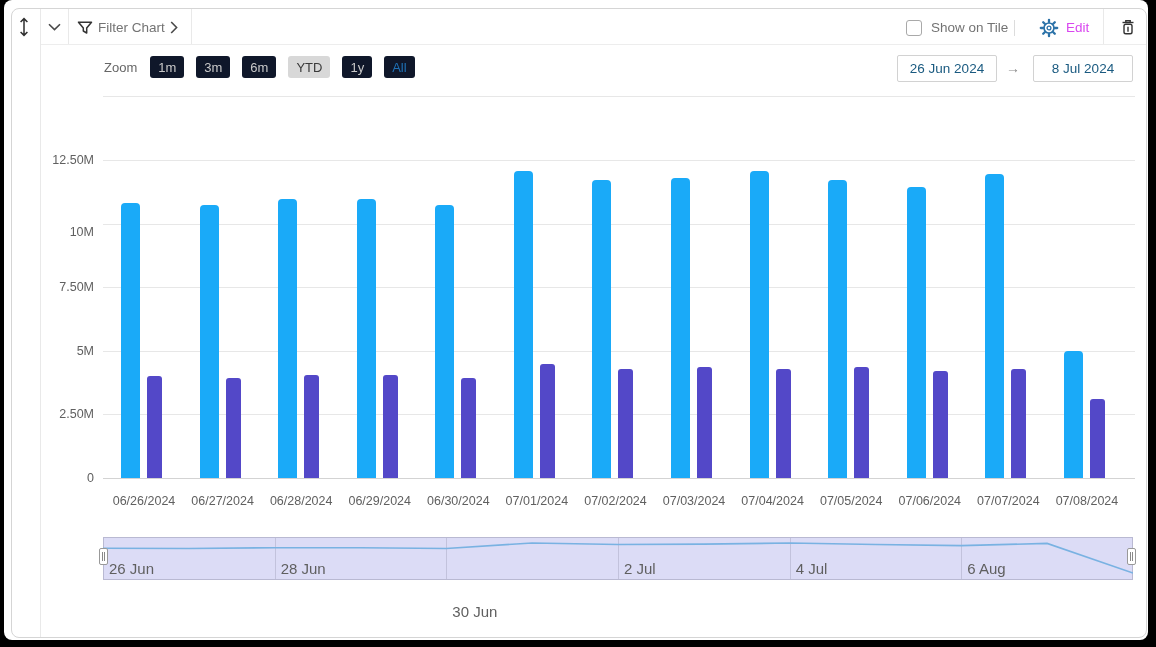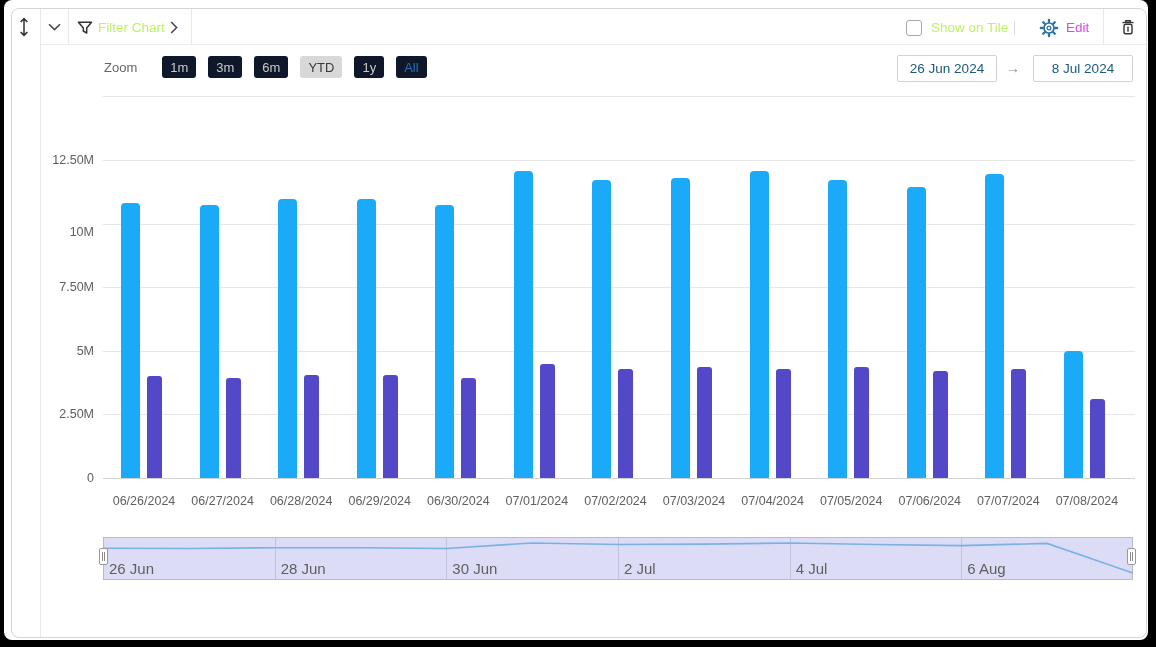--- a/index.html
+++ b/index.html
@@ -3,24 +3,24 @@
 <meta charset="utf-8">
 <style>
   * { margin:0; padding:0; box-sizing:border-box; }
   body { font-family:"Liberation Sans", sans-serif; background:#000; }
   #page { position:relative; width:1156px; height:647px; background:#000; overflow:hidden; }
   #base { position:absolute; left:4px; top:0; width:1144px; height:640px; background:#fff; border-radius:8px; }
   #card { position:absolute; left:11px; top:8px; width:1136px; height:630px; background:#fff; border:1px solid #d5d5d5; border-radius:8px; }
   .abs { position:absolute; }
   .vdiv { position:absolute; width:1px; background:#e9e9e9; }
   .hdiv { position:absolute; height:1px; background:#ededed; }
-  .tbtext { position:absolute; font-size:13.5px; color:#bef264; white-space:nowrap; }
+  .tbtext { position:absolute; font-size:13.5px; color:#737373; white-space:nowrap; }
   .checkbox { position:absolute; width:16px; height:16px; border:1px solid #a9a9a9; border-radius:3px; background:#fff; }
   .zoomrow { position:absolute; left:104px; top:56px; display:flex; align-items:center; gap:12px; }
-  .zlabel { font-size:13px; color:#666; margin-right:13px; }
+  .zlabel { font-size:13px; color:#666; margin-right:1px; }
   .zbtn { border:0; border-radius:3px; height:22px; padding:0 8px; font-family:"Liberation Sans",sans-serif; font-size:13px; }
   .zbtn.disabled { background:#0f172a; color:#c9c9c9; }
   .zbtn.current  { background:#d8d8d8; color:#3a3a3a; }
   .zbtn.selected { background:#0f172a; color:#1f72b8; }
   .datebox { position:absolute; top:55px; width:100px; height:27px; border:1px solid #d2d2d2; border-radius:2px; background:#fff;
              display:flex; align-items:center; justify-content:center; font-size:13.5px; color:#1a5a80; }
   .rangearrow { position:absolute; top:60px; font-size:14px; color:#8a8a8a; }
   .gridline-y { position:absolute; left:103px; width:1032px; height:1px; background:#e7e7e7; }
   .axisline { position:absolute; left:103px; top:478px; width:1032px; height:1px; background:#d3d3d3; }
   .ylab { position:absolute; left:28px; width:66px; text-align:right; font-size:12.5px; color:#606060; }
@@ -167,21 +167,21 @@
       <div class="xlab" style="left: 1040.96px;">07/08/2024</div>
     </div>
   <div class="axisline"></div>
 
   <div class="nav"></div>
   <div id="navdeco">
       <div class="navlab" style="left: 109px;">26 Jun</div>
       <div class="navgrid" style="left: 274.66px;"></div>
       <div class="navlab" style="left: 280.66px;">28 Jun</div>
       <div class="navgrid" style="left: 446.32px;"></div>
-      <div class="navlab" style="left: 452.32px;">30 Jun</div>
+      <div class="navlab" style="left: 452.32px; margin-top: 43px;">30 Jun</div>
       <div class="navgrid" style="left: 617.98px;"></div>
       <div class="navlab" style="left: 623.98px;">2 Jul</div>
       <div class="navgrid" style="left: 789.64px;"></div>
       <div class="navlab" style="left: 795.64px;">4 Jul</div>
       <div class="navgrid" style="left: 961.3px;"></div>
       <div class="navlab" style="left: 967.3px;">6 Aug</div>
     </div>
   <svg id="navline" class="abs" style="left:103px; top:537px;" width="1030" height="43">
       <path d="M0.0 11.3 L85.8 11.5 L171.7 10.7 L257.5 10.7 L343.3 11.5 L429.1 6.0 L515.0 7.5 L600.8 7.1 L686.6 6.0 L772.5 7.5 L858.3 8.6 L944.1 6.4 L1030.0 36.0 " fill="none" stroke="#79b2e2" stroke-width="1.6"></path>
     </svg>

